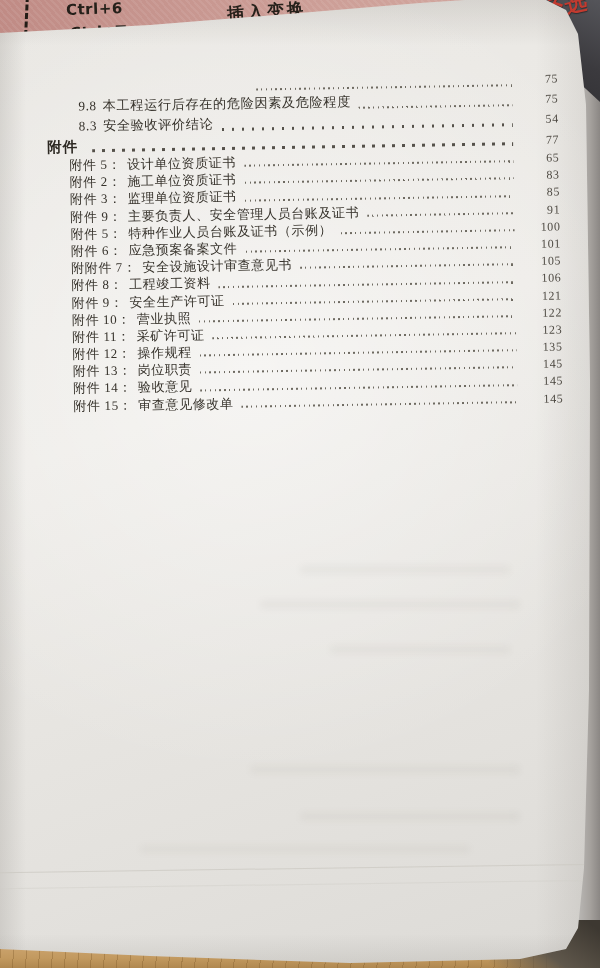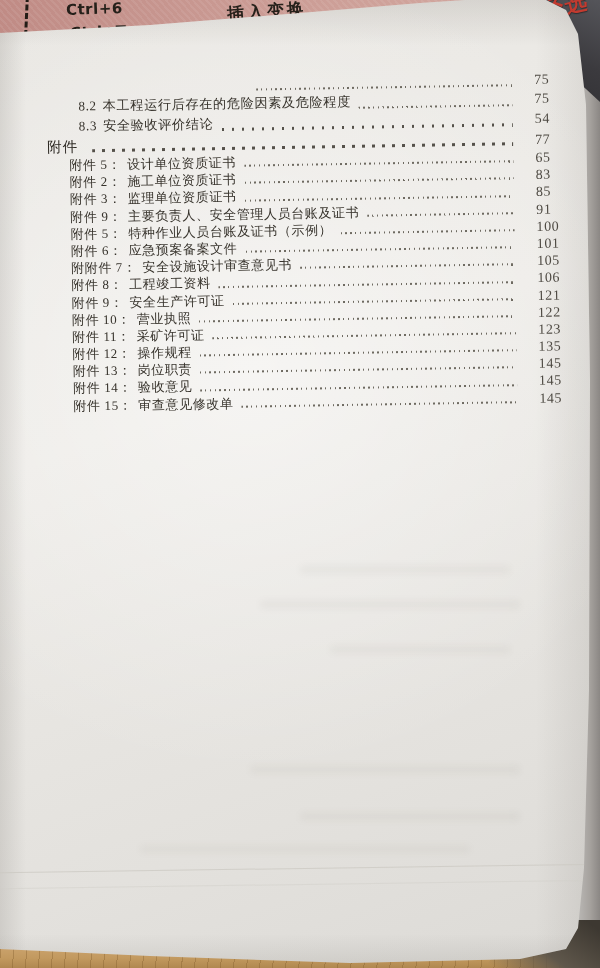--- a/index.html
+++ b/index.html
@@ -64,29 +64,29 @@
   .toc{
     position:absolute;left:46px;top:80px;width:512px;
     transform:rotate(-0.95deg);transform-origin:0 0;
     color:#37332c;
   }
   .toc-row{display:flex;align-items:baseline;height:17.2px;font-size:13px;letter-spacing:.6px;}
   .toc-row.partial{height:18px;}
   .toc-row.partial .dots{margin-left:210px;}
   .toc-row.section{height:20px;padding-left:32px;font-size:13.2px;}
   .toc-row.chapter{height:19px;font-size:14.5px;}
-  .toc-row.chapter .lbl{font-family:"DejaVu Sans","Liberation Sans",sans-serif;font-weight:normal;color:#2c2822;letter-spacing:1px;}
+  .toc-row.chapter .lbl{font-family:"DejaVu Sans","Liberation Sans",sans-serif;font-weight:bold;color:#2c2822;letter-spacing:1px;}
   .toc-row.item{padding-left:22px;}
   .lbl{white-space:nowrap;margin-right:6px;}
   .ttl{white-space:nowrap;}
   .dots{flex:1;align-self:flex-end;margin:0 6px 4px 8px;height:2px;
     background-image:repeating-linear-gradient(to right,#6e6a61 0,#6e6a61 1.4px,rgba(0,0,0,0) 1.4px,rgba(0,0,0,0) 4.8px);}
   .toc-row.coarse .dots{height:2.6px;margin-bottom:4px;
     background-image:repeating-linear-gradient(to right,#55514a 0,#55514a 2.6px,rgba(0,0,0,0) 2.6px,rgba(0,0,0,0) 10px);}
-  .pg{white-space:nowrap;font-size:14px;color:#4e4a43;min-width:24px;text-align:left;margin-left:16px;}
+  .pg{white-space:nowrap;font-size:12px;color:#4e4a43;min-width:24px;text-align:right;margin-left:16px;}
 </style>
 </head>
 <body>
 
 <div class="mat">
   <div class="mat-dash"></div>
   <div class="mat-text mat-ctrl1">Ctrl+6</div>
   <div class="mat-text mat-ctrl2">Ctrl+T</div>
   <div class="mat-text mat-cn">插入变换</div>
 </div>
@@ -115,21 +115,21 @@
   <div class="ghost" style="left:300px;top:812px;width:220px;height:9px;"></div>
   <div class="ghost" style="left:140px;top:845px;width:330px;height:8px;"></div>
 
   <div class="toc" id="toc">
       <div class="toc-row partial fine">
 
     <span class="dots"></span>
     <span class="pg">75</span>
   </div>
       <div class="toc-row section fine">
-    <span class="lbl">8.2</span>
+    <span class="lbl">9.8</span>
     <span class="ttl">本工程运行后存在的危险因素及危险程度</span>
     <span class="dots"></span>
     <span class="pg">75</span>
   </div>
       <div class="toc-row section coarse">
     <span class="lbl">8.3</span>
     <span class="ttl">安全验收评价结论</span>
     <span class="dots"></span>
     <span class="pg">54</span>
   </div>

